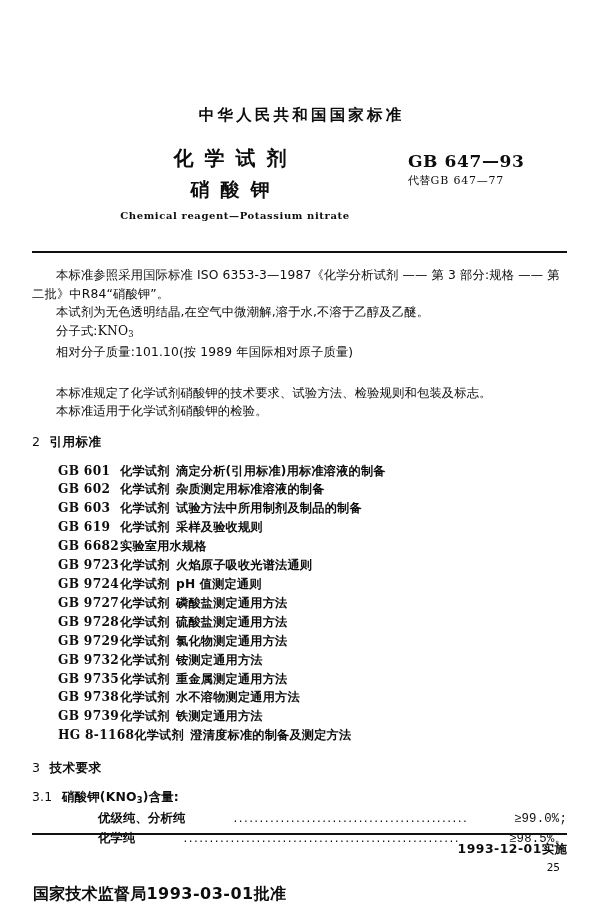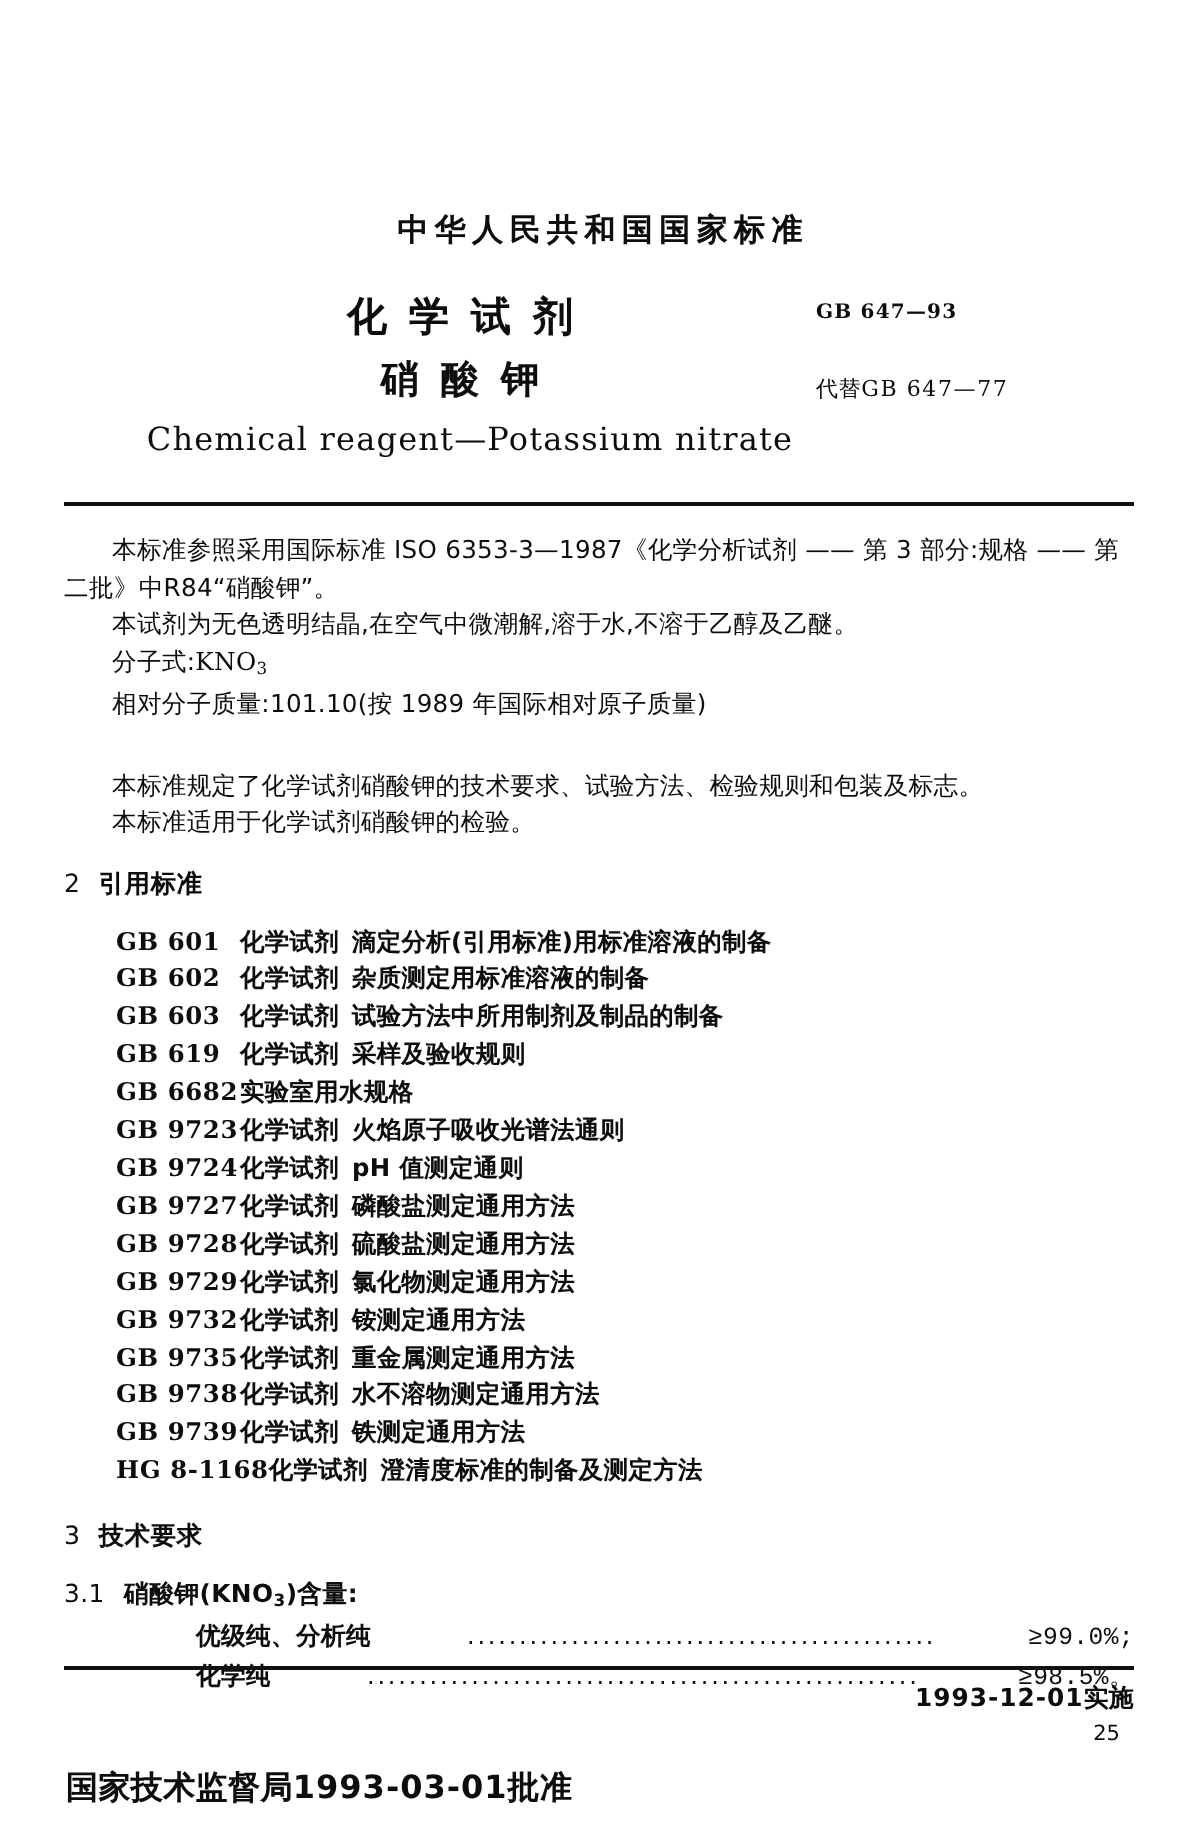--- a/index.html
+++ b/index.html
@@ -61,44 +61,44 @@
     font-size: 19px;
     font-weight: bold;
     letter-spacing: 11px;
     text-indent: 11px;
   }
   .std-code {
     position: absolute;
     left: 408px;
     top: 6px;
     font-family: "DejaVu Serif", "Liberation Serif", serif;
-    font-size: 10px;
+    font-size: 17px;
     font-weight: bold;
     letter-spacing: 0.6px;
   }
   .std-replaces {
     position: absolute;
     left: 408px;
-    top: 42px;
+    top: 28px;
     font-size: 11px;
     letter-spacing: 0.3px;
   }
   .std-replaces .code {
     font-family: "DejaVu Serif", "Liberation Serif", serif;
     letter-spacing: 0.8px;
   }
 
   .title-en {
     position: absolute;
     left: 0; right: 0;
     top: 210px;
     text-align: center;
     font-family: "DejaVu Serif", "Liberation Serif", serif;
-    font-size: 16px;
-    font-weight: normal;
+    font-size: 10px;
+    font-weight: bold;
     letter-spacing: 0.6px;
     padding-right: 130px;
   }
 
   
   .rule-top {
     position: absolute;
     left: 32px;
     top: 251px;
     width: 535px;

